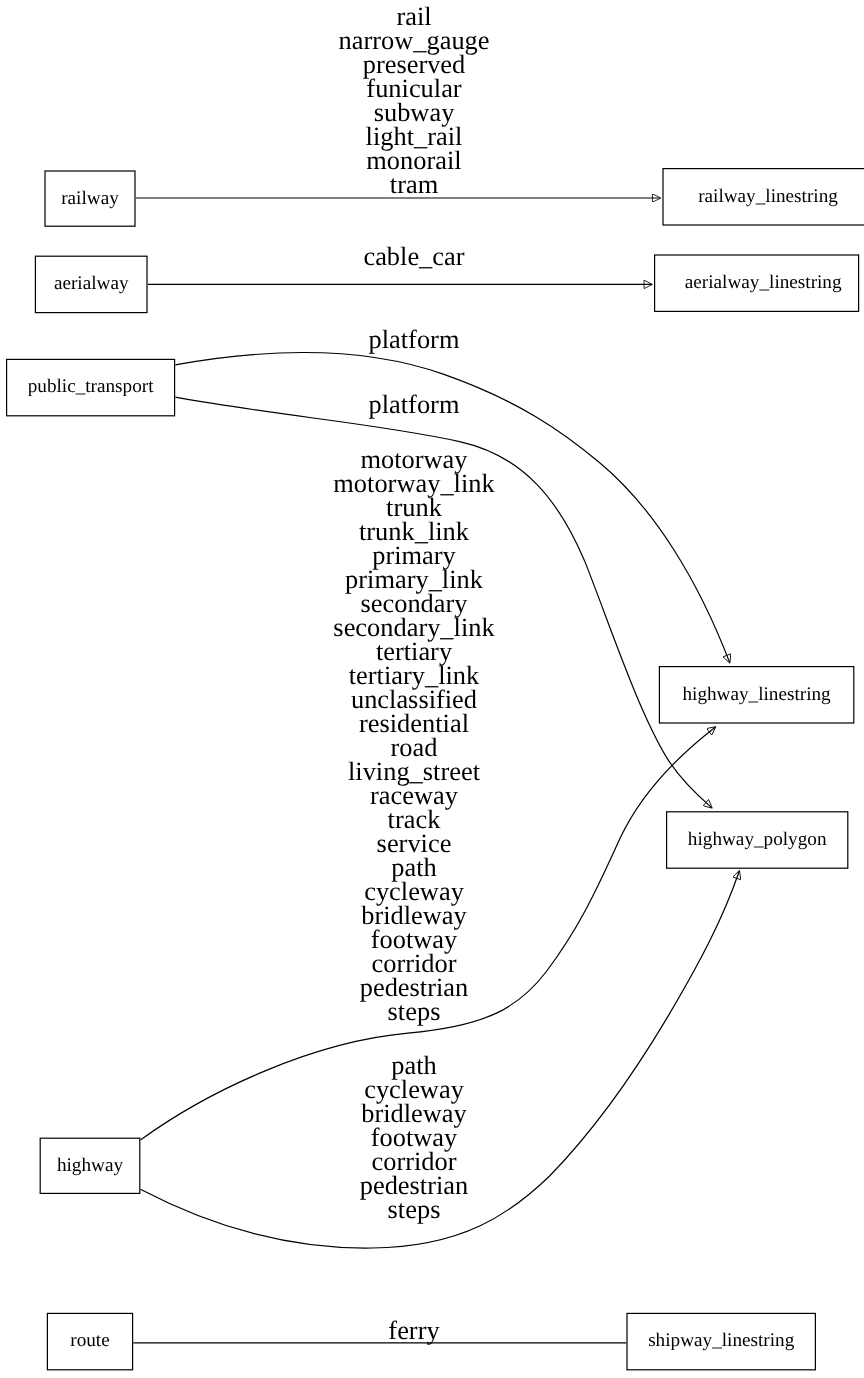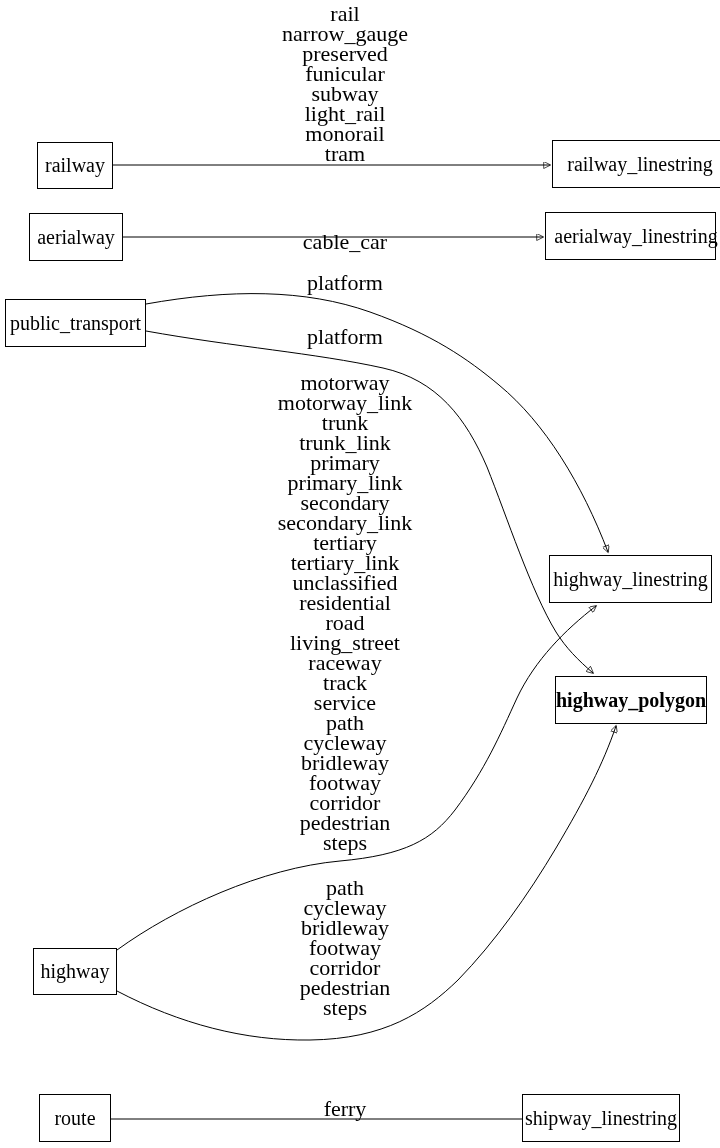--- a/index.html
+++ b/index.html
@@ -7,21 +7,21 @@
     width:720px;height:1148px;position:relative;background:#ffffff;
     font-family:"Liberation Serif","DejaVu Serif",serif;color:#000000;
     overflow:hidden;
   }
   .canvas{position:absolute;left:0;top:0;width:720px;height:1148px;}
   svg.edges{position:absolute;left:0;top:0;width:720px;height:1148px;}
   svg.edges path{fill:none;stroke:#000000;stroke-width:1;}
   .node{
     position:absolute;box-sizing:border-box;border:1px solid #000000;background:#ffffff;
     display:flex;align-items:center;justify-content:center;
-    font-size:20px;white-space:nowrap;
+    font-size:16px;white-space:nowrap;
   }
   .elabels{
     position:absolute;left:235px;width:220px;text-align:center;
     font-size:22px;line-height:20px;white-space:nowrap;
   }
   .elabels span{display:block;}
 </style>
 </head>
 <body>
 
@@ -41,38 +41,38 @@
     <path d="M117,991 C180,1024 245,1041 310,1040 C385,1039 425,1012 458,980 C495,942 528,895 556,848 C585,799 603,764 616,726" marker-end="url(#arrow)"></path>
     <path d="M111,1119 H548" marker-end="url(#arrow)"></path>
   </svg>
 
   <div class="node" style="left:37px;top:142px;width:76px;height:47px;">railway</div>
   <div class="node" style="left:552px;top:140px;width:176px;height:48px;">railway_linestring</div>
   <div class="node" style="left:29px;top:213px;width:94px;height:48px;font-family:Liberation Serif, serif;">aerialway</div>
   <div class="node" style="left:545px;top:212px;width:171px;height:48px;padding-left:11px;">aerialway_linestring</div>
   <div class="node" style="left:5px;top:299px;width:141px;height:48px;">public_transport</div>
   <div class="node" style="left:549px;top:555px;width:163px;height:48px;">highway_linestring</div>
-  <div class="node" style="left:555px;top:676px;width:152px;height:48px;font-weight:bold;">highway_polygon</div>
+  <div class="node" style="left:555px;top:676px;width:152px;height:48px;">highway_polygon</div>
   <div class="node" style="left:33px;top:948px;width:84px;height:47px;">highway</div>
   <div class="node" style="left:39px;top:1094px;width:72px;height:48px;">route</div>
   <div class="node" style="left:522px;top:1094px;width:158px;height:48px;">shipway_linestring</div>
 
   <div class="elabels" style="top:4px;">
 
   <span>rail</span>
       <span>narrow_gauge</span>
       <span>preserved</span>
       <span>funicular</span>
       <span>subway</span>
       <span>light_rail</span>
       <span>monorail</span>
       <span>tram</span>
     </div>
 
-  <div class="elabels" style="top:232px;">
+  <div class="elabels" style="top:204px;">
 
   <span>cable_car</span>
     </div>
 
   <div class="elabels" style="top:273px;">
 
   <span>platform</span>
     </div>
 
   <div class="elabels" style="top:327px;">

